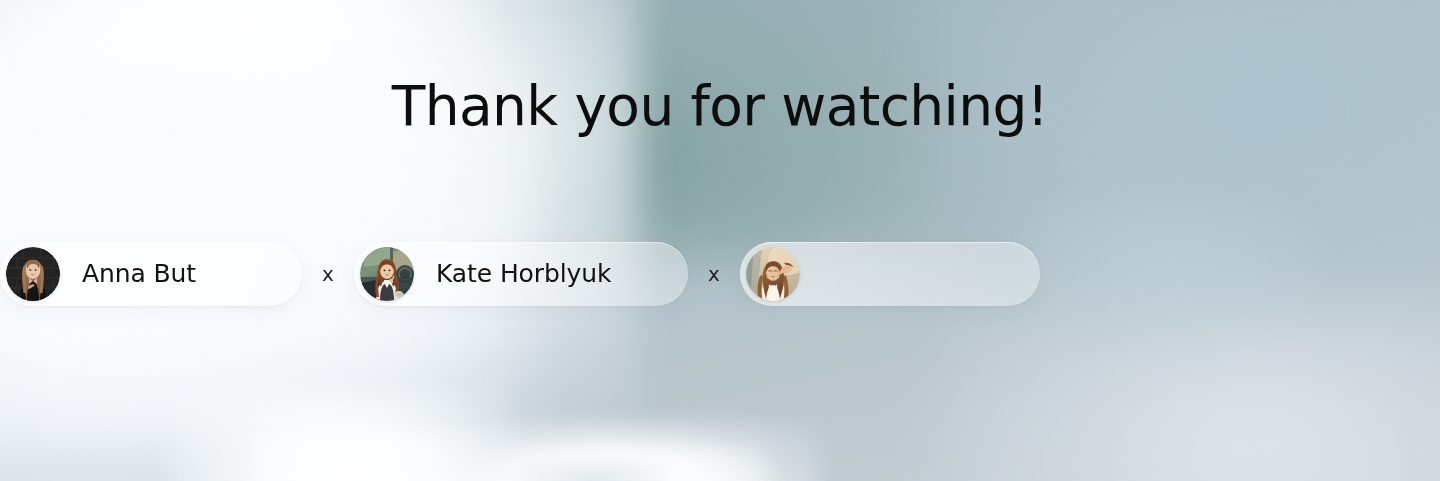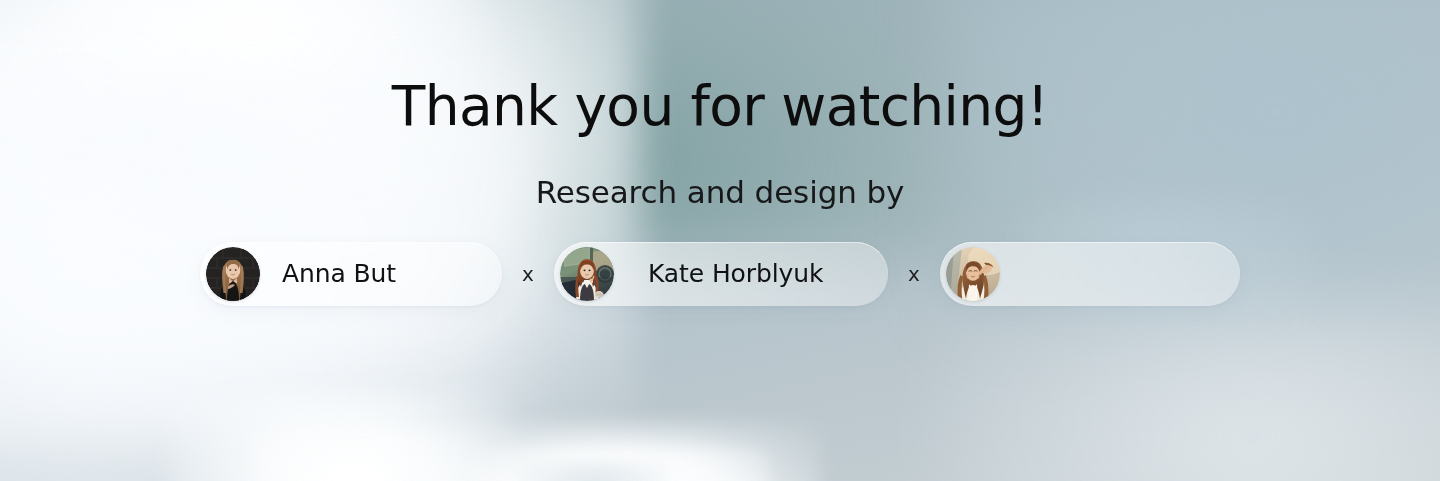--- a/index.html
+++ b/index.html
@@ -220,21 +220,20 @@
     white-space: nowrap;
   }
 
   .credits-row {
     position: absolute;
     left: 0; right: 0;
     top: 242px;
     height: 64px;
     display: flex;
     align-items: center;
-    justify-content: center;
     gap: 0;
   }
 
   .credit-pill {
     position: relative;
     display: flex;
     align-items: center;
     height: 64px;
     border-radius: 34px;
     padding-left: 6px;
@@ -280,21 +279,21 @@
     font-size: 25px;
     font-weight: 400;
     letter-spacing: -0.1px;
     color: #101113;
     white-space: nowrap;
     line-height: 30px;
   }
 
   
   .pill-0 { width: 302px; }
-  .pill-1 { width: 334px; gap: 12px; }
+  .pill-1 { width: 334px; }
   .pill-2 { width: 300px; }
 </style>
 </head>
 <body>
 
 <div id="stage">
 
   <div class="sky-base"></div>
   <div class="sky-teal"></div>
   <div class="sky-right"></div>
@@ -309,21 +308,20 @@
   <div class="cloud cloud-bc"></div>
   <div class="cloud cloud-bc2"></div>
   <div class="cloud cloud-bc3"></div>
   <div class="cloud cloud-br"></div>
   <div class="cloud cloud-wisp"></div>
 
   <div class="content">
 
     <div class="page-title">Thank you for watching!</div>
 
-    <div class="page-subtitle">Research and design by</div>
 
     <div class="credits-row">
 
       <div class="credit-pill pill-0">
         <span class="avatar">
           <svg viewBox="0 0 54 54" xmlns="http://www.w3.org/2000/svg">
             <defs>
               <clipPath id="c0">
                   <circle cx="27" cy="27" r="27"></circle>
                 </clipPath>

